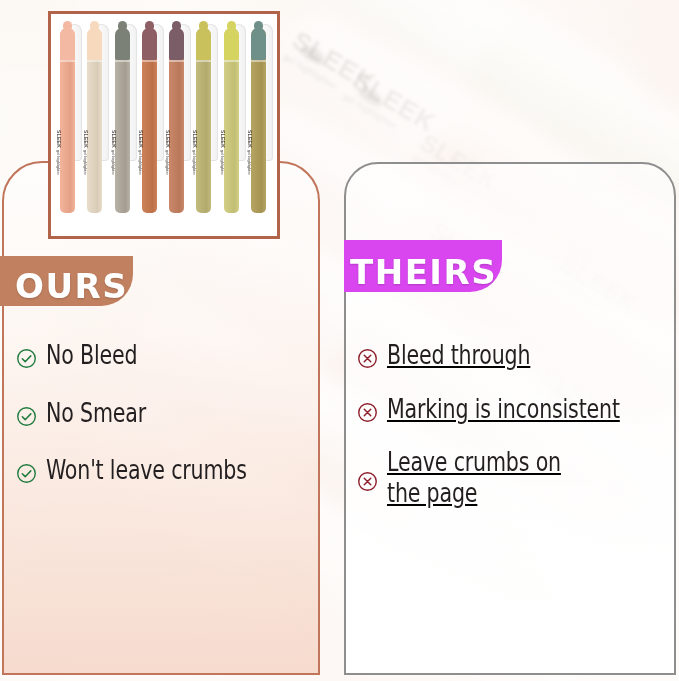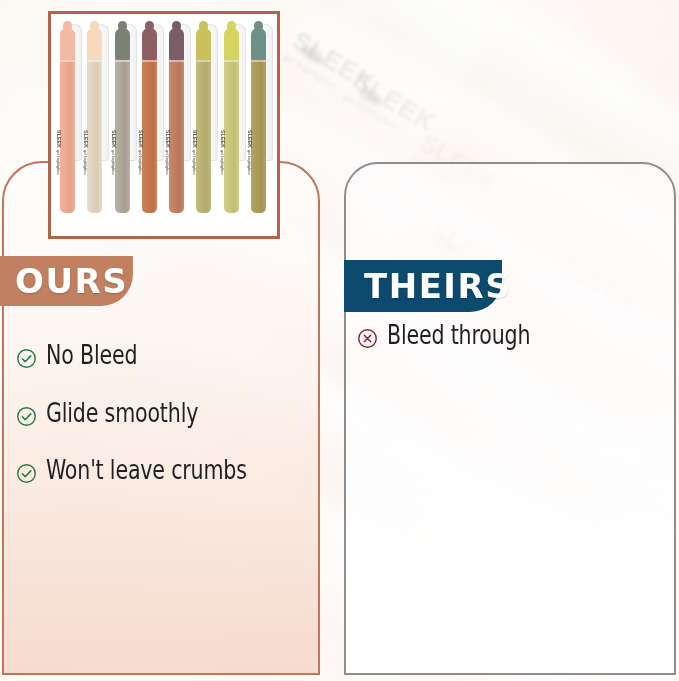--- a/index.html
+++ b/index.html
@@ -175,53 +175,53 @@
         rgba(255,255,255,.50) 0%,
         rgba(255,255,255,.70) 42%,
         rgba(255,255,255,.93) 78%,
         rgba(255,255,255,.99) 100%);
   }
 
   
   .badge {
     position: absolute;
     display: flex;
-    align-items: center;
+    align-items: flex-end;
     z-index: 8;
     border-radius: 0 0 32px 0;
   }
   .badge span {
     font-family: "DejaVu Sans", sans-serif;
     font-weight: 700;
     font-size: 34px;
     letter-spacing: 1.5px;
     color: #ffffff;
     text-shadow: 0 1px 2px rgba(0,0,0,.18);
   }
   #ours-badge {
     left: 0px; top: 256px;
     width: 133px; height: 50px;
     background: #c1805f;
     padding-left: 15px;
   }
   #theirs-badge {
-    left: 344px; top: 260px;
+    left: 344px; top: 240px;
     width: 158px; height: 52px;
-    background: #0c4a6e;
-    padding-left: 20px;
+    background: #d946ef;
+    padding-left: 6px;
   }
 
   
   .flist {
     position: absolute;
     z-index: 7;
     list-style: none;
   }
   #ours-list { left: 16px; top: 340px; width: 296px; }
-  #theirs-list { left: 357px; top: 320px; width: 310px; }
+  #theirs-list { left: 357px; top: 340px; width: 310px; text-decoration: underline; }
 
   .fitem {
     display: flex;
     align-items: center;
     margin-bottom: 27px;
   }
   #theirs-list .fitem { margin-bottom: 23px; }
 
   .fitem .mark {
     flex: 0 0 auto;
@@ -373,21 +373,21 @@
       </span>
       <span class="txt">No Bleed</span>
     </li>
     <li class="fitem">
       <span class="mark">
         <svg viewBox="0 0 24 24" fill="none">
           <circle cx="12" cy="12" r="10" stroke="#1f7a3d" stroke-width="1.6"></circle>
           <path d="M7.2 12.3l3.3 3.3 6.4-6.6" stroke="#1f7a3d" stroke-width="1.7" stroke-linecap="round" stroke-linejoin="round"></path>
         </svg>
       </span>
-      <span class="txt">Glide smoothly</span>
+      <span class="txt">No Smear</span>
     </li>
     <li class="fitem">
       <span class="mark">
         <svg viewBox="0 0 24 24" fill="none">
           <circle cx="12" cy="12" r="10" stroke="#1f7a3d" stroke-width="1.6"></circle>
           <path d="M7.2 12.3l3.3 3.3 6.4-6.6" stroke="#1f7a3d" stroke-width="1.7" stroke-linecap="round" stroke-linejoin="round"></path>
         </svg>
       </span>
       <span class="txt">Won't leave crumbs</span>
     </li>
@@ -400,13 +400,32 @@
 <ul class="flist" id="theirs-list">
     <li class="fitem">
       <span class="mark">
         <svg viewBox="0 0 24 24" fill="none">
           <circle cx="12" cy="12" r="10" stroke="#8e1f2c" stroke-width="1.6"></circle>
           <path d="M8.3 8.3l7.4 7.4M15.7 8.3l-7.4 7.4" stroke="#8e1f2c" stroke-width="1.7" stroke-linecap="round"></path>
         </svg>
       </span>
       <span class="txt">Bleed through</span>
     </li>
+    <li class="fitem">
+      <span class="mark">
+        <svg viewBox="0 0 24 24" fill="none">
+          <circle cx="12" cy="12" r="10" stroke="#8e1f2c" stroke-width="1.6"></circle>
+          <path d="M8.3 8.3l7.4 7.4M15.7 8.3l-7.4 7.4" stroke="#8e1f2c" stroke-width="1.7" stroke-linecap="round"></path>
+        </svg>
+      </span>
+      <span class="txt">Marking is inconsistent</span>
+    </li>
+    <li class="fitem">
+      <span class="mark">
+        <svg viewBox="0 0 24 24" fill="none">
+          <circle cx="12" cy="12" r="10" stroke="#8e1f2c" stroke-width="1.6"></circle>
+          <path d="M8.3 8.3l7.4 7.4M15.7 8.3l-7.4 7.4" stroke="#8e1f2c" stroke-width="1.7" stroke-linecap="round"></path>
+        </svg>
+      </span>
+      <span class="txt">Leave crumbs on
+the page</span>
+    </li>
   </ul>
 
 </body></html>

